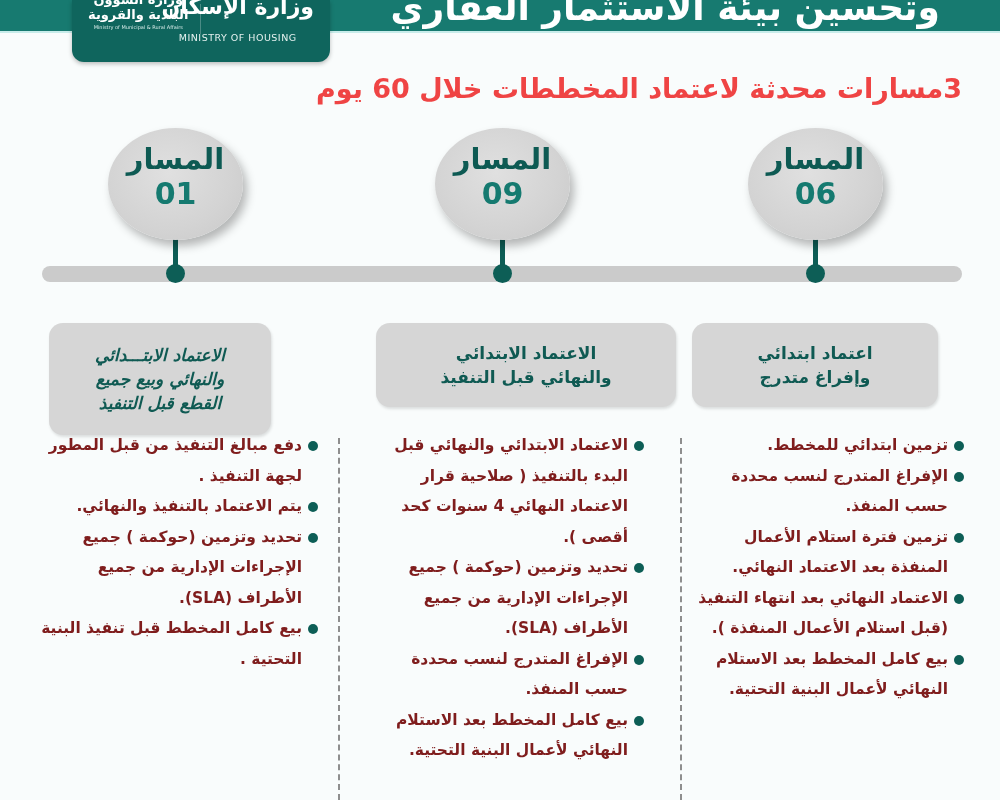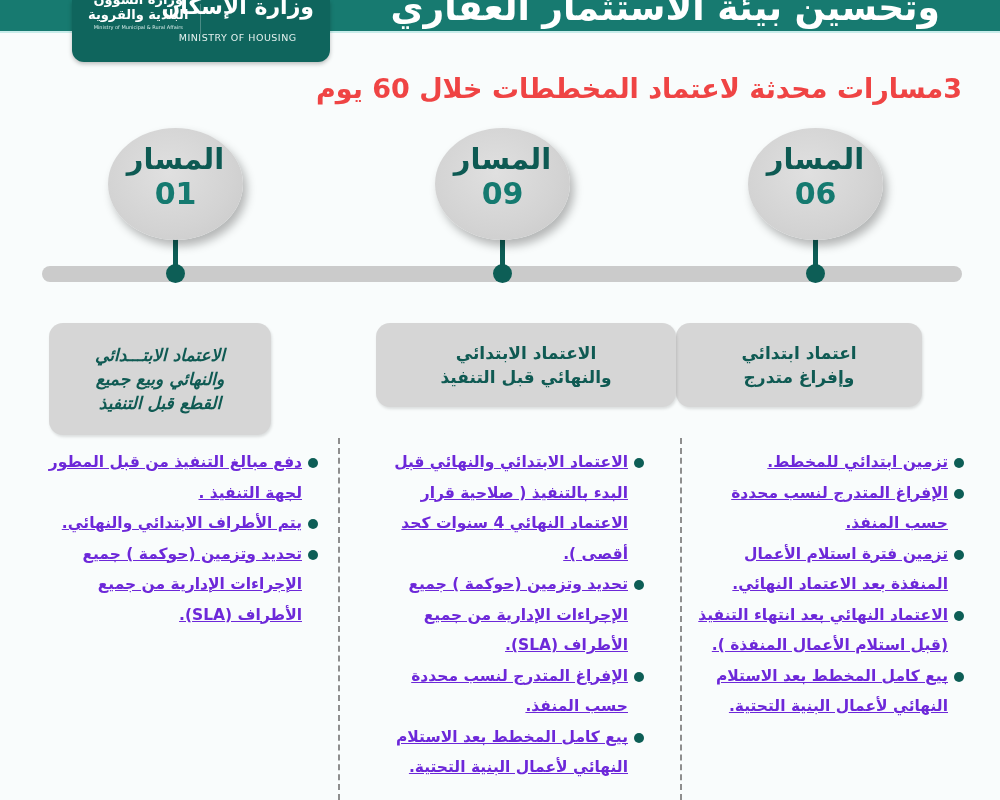--- a/index.html
+++ b/index.html
@@ -159,30 +159,29 @@
       font-weight: bold;
       font-size: 17px;
       line-height: 24px;
       display: flex;
       flex-direction: column;
       justify-content: center;
       white-space: pre-line;
     }
     .col-list {
       position: absolute;
-      top: 447px;
+      top: 430px;
       direction: rtl;
       margin: 0;
       padding: 0;
       list-style: none;
-      color: #6d28d9;
+      color: #7f1d1d;
       font-weight: bold;
       font-size: 15.5px;
       line-height: 30.5px;
-      text-decoration: underline;
     }
     .col-list li {
       position: relative;
       padding-right: 16px;
     }
     .col-list li .bullet {
       position: absolute;
       right: 0; top: 11px;
       width: 10px; height: 10px;
       border-radius: 50%;
@@ -240,21 +239,21 @@
 
 <div class="path-node" style="left:108px;">
   <div class="path-bubble">
     <span class="path-label">المسار</span>
     <span class="path-number">01</span>
   </div>
   <div class="path-stem"></div>
   <div class="path-dot"></div>
 </div>
 
-<div class="col-title" style="left:676px; width:246px; height:84px;">اعتماد ابتدائي
+<div class="col-title" style="left:692px; width:246px; height:84px;">اعتماد ابتدائي
 وإفراغ متدرج</div>
 <div class="col-title" style="left:376px; width:300px; height:84px;">الاعتماد الابتدائي
 والنهائي قبل التنفيذ</div>
 <div class="col-title" style="left:49px; width:222px; height:112px;font-style:italic;">الاعتماد الابتـــدائي
 والنهائي وبيع جميع
 القطع قبل التنفيذ</div>
 
 <div class="divider" style="left:680px;"></div>
 <div class="divider" style="left:338px;"></div>
 
@@ -268,15 +267,16 @@
 
 <ul class="col-list" style="left:366px; width:278px;">
   <li><span class="bullet"></span><span>الاعتماد الابتدائي والنهائي قبل البدء بالتنفيذ ( صلاحية قرار الاعتماد النهائي 4 سنوات كحد أقصى ).</span></li>
   <li><span class="bullet"></span><span>تحديد وتزمين (حوكمة ) جميع الإجراءات الإدارية من جميع الأطراف (SLA).</span></li>
   <li><span class="bullet"></span><span>الإفراغ المتدرج لنسب محددة حسب المنفذ.</span></li>
   <li><span class="bullet"></span><span>بيع كامل المخطط بعد الاستلام النهائي لأعمال البنية التحتية.</span></li>
 </ul>
 
 <ul class="col-list" style="left:36px; width:282px;">
   <li><span class="bullet"></span><span>دفع مبالغ التنفيذ من قبل المطور لجهة التنفيذ .</span></li>
-  <li><span class="bullet"></span><span>يتم الأطراف الابتدائي والنهائي.</span></li>
+  <li><span class="bullet"></span><span>يتم الاعتماد بالتنفيذ والنهائي.</span></li>
   <li><span class="bullet"></span><span>تحديد وتزمين (حوكمة ) جميع الإجراءات الإدارية من جميع الأطراف (SLA).</span></li>
+  <li><span class="bullet"></span><span>بيع كامل المخطط قبل تنفيذ البنية التحتية .</span></li>
 </ul>
 
 </body></html>

